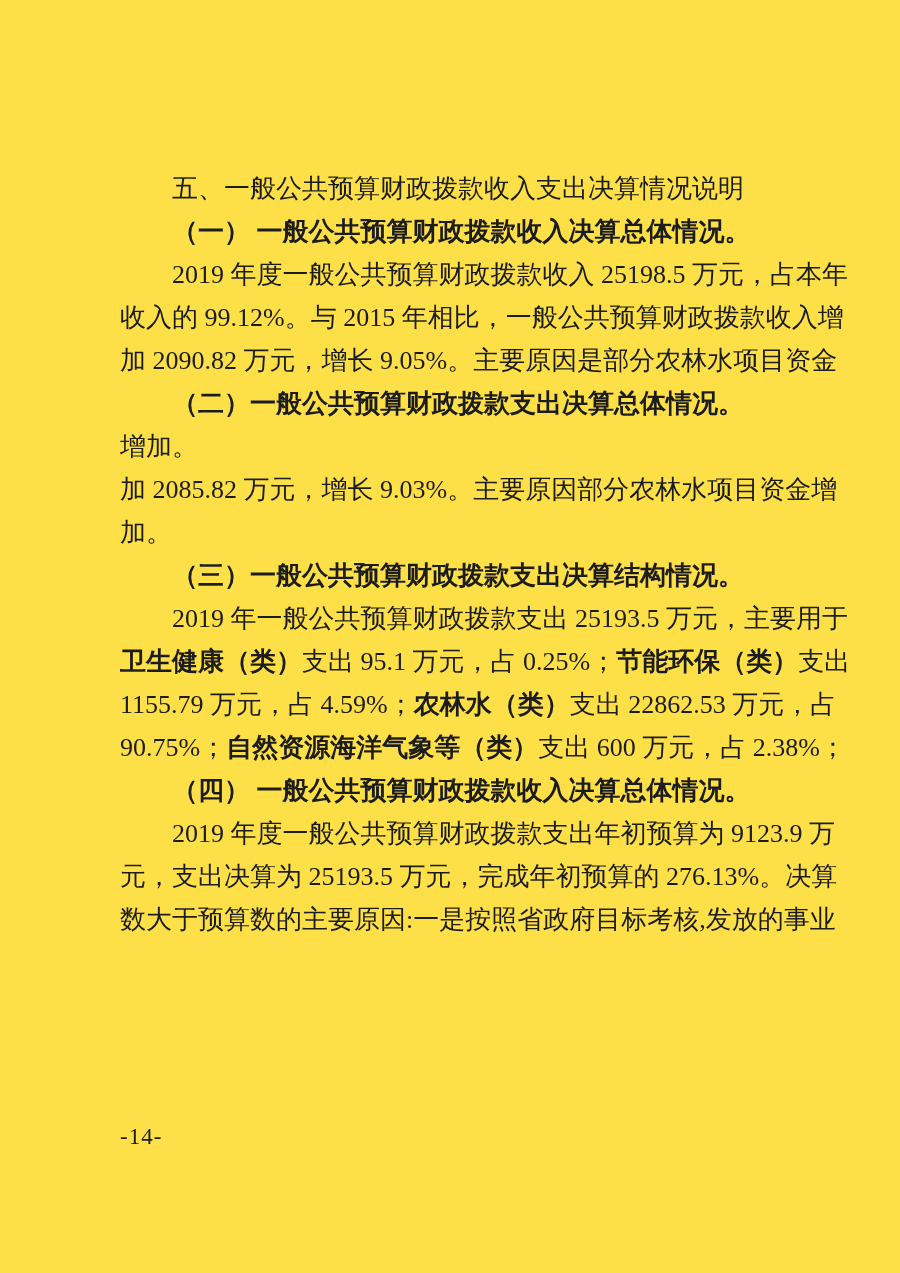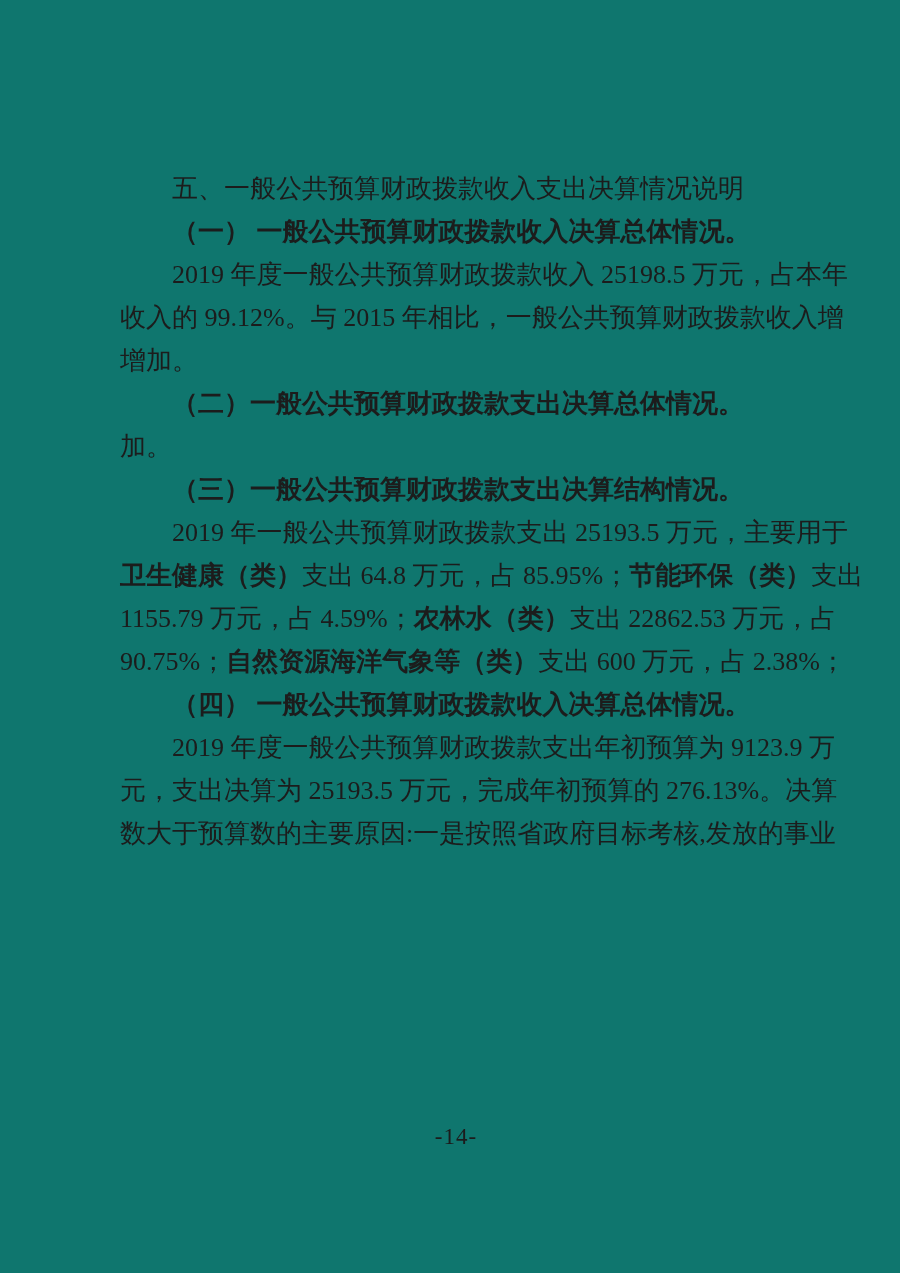--- a/index.html
+++ b/index.html
@@ -4,21 +4,21 @@
 <style>
   html, body {
     margin: 0;
     padding: 0;
     background: #ffffff;
   }
   .page {
     position: relative;
     width: 900px;
     height: 1273px;
-    background: #0f766e;
+    background: #fde047;
     overflow: hidden;
     font-family: "Liberation Serif", "DejaVu Serif", serif;
     color: #1c1c1c;
   }
   .content {
     position: absolute;
     left: 120px;
     top: 167px;
     width: 672px;
   }
@@ -41,41 +41,43 @@
   .run-b {
     font-weight: 700;
   }
   .page-number {
     position: absolute;
     left: 120px;
     top: 1120px;
     width: 672px;
     height: 34px;
     line-height: 34px;
-    text-align: center;
+    text-align: left;
     font-size: 23px;
     letter-spacing: 1px;
     color: #1c1c1c;
   }
 </style>
 </head>
 <body>
 
 <div class="page">
   <div class="content">
       <div class="line indent h1"><span>五、一般公共预算财政拨款收入支出决算情况说明</span></div>
       <div class="line indent h2"><span class="run-b">（一） 一般公共预算财政拨款收入决算总体情况。</span></div>
       <div class="line indent"><span>2019 年度一般公共预算财政拨款收入 25198.5 万元，占本年</span></div>
       <div class="line"><span>收入的 99.12%。与 2015 年相比，一般公共预算财政拨款收入增</span></div>
+      <div class="line"><span>加 2090.82 万元，增长 9.05%。主要原因是部分农林水项目资金</span></div>
+      <div class="line indent h2"><span class="run-b">（二）一般公共预算财政拨款支出决算总体情况。</span></div>
       <div class="line"><span>增加。</span></div>
-      <div class="line indent h2"><span class="run-b">（二）一般公共预算财政拨款支出决算总体情况。</span></div>
+      <div class="line"><span>加 2085.82 万元，增长 9.03%。主要原因部分农林水项目资金增</span></div>
       <div class="line"><span>加。</span></div>
       <div class="line indent h2"><span class="run-b">（三）一般公共预算财政拨款支出决算结构情况。</span></div>
       <div class="line indent"><span>2019 年一般公共预算财政拨款支出 25193.5 万元，主要用于</span></div>
-      <div class="line"><span class="run-b">卫生健康（类）</span><span>支出 64.8 万元，占 85.95%；</span><span class="run-b">节能环保（类）</span><span>支出</span></div>
+      <div class="line"><span class="run-b">卫生健康（类）</span><span>支出 95.1 万元，占 0.25%；</span><span class="run-b">节能环保（类）</span><span>支出</span></div>
       <div class="line"><span>1155.79 万元，占 4.59%；</span><span class="run-b">农林水（类）</span><span>支出 22862.53 万元，占</span></div>
       <div class="line"><span>90.75%；</span><span class="run-b">自然资源海洋气象等（类）</span><span>支出 600 万元，占 2.38%；</span></div>
       <div class="line indent h2"><span class="run-b">（四） 一般公共预算财政拨款收入决算总体情况。</span></div>
       <div class="line indent"><span>2019 年度一般公共预算财政拨款支出年初预算为 9123.9 万</span></div>
       <div class="line"><span>元，支出决算为 25193.5 万元，完成年初预算的 276.13%。决算</span></div>
       <div class="line"><span>数大于预算数的主要原因:一是按照省政府目标考核,发放的事业</span></div>
     </div>
   <div class="page-number">-14-</div>
 </div>
 

